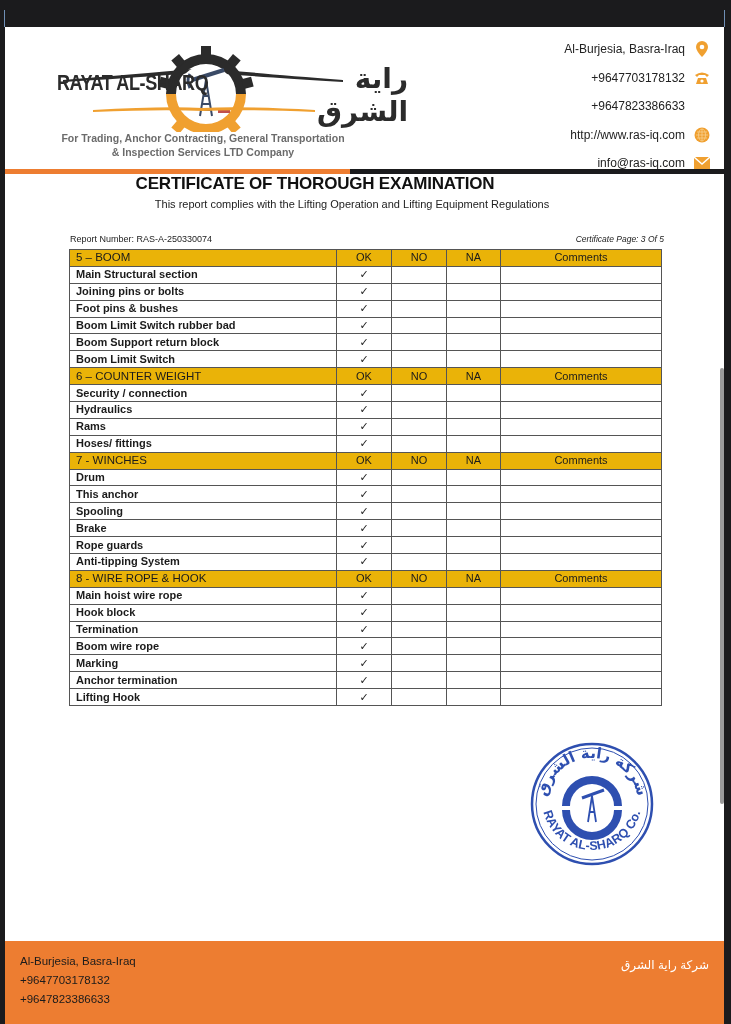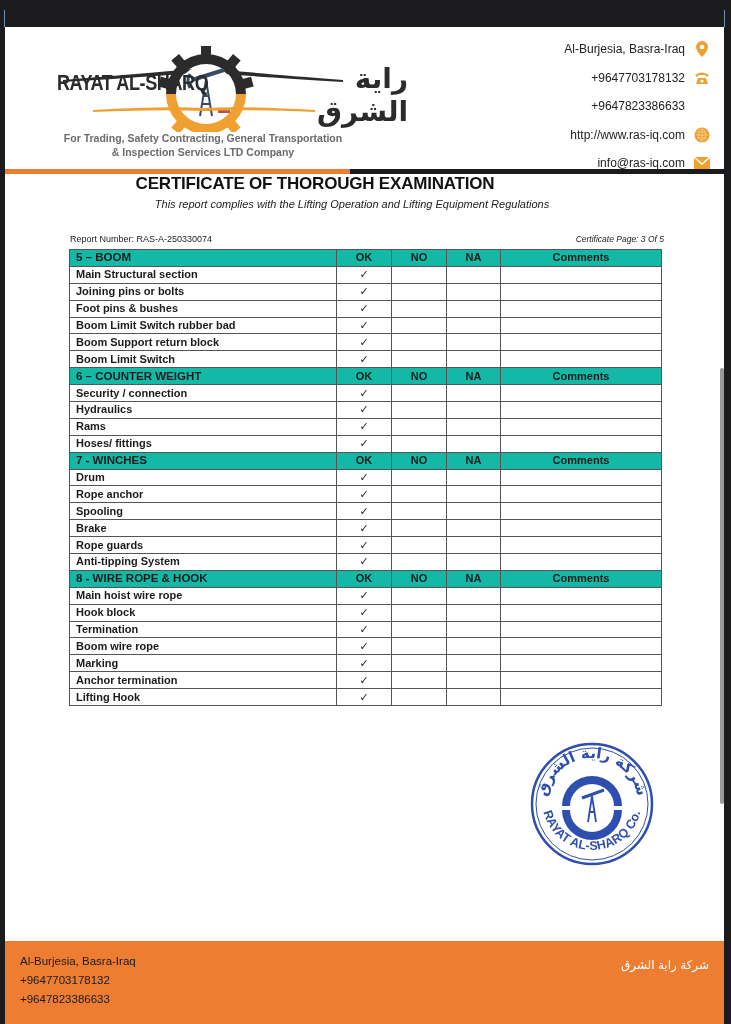--- a/index.html
+++ b/index.html
@@ -19,33 +19,33 @@
   .tagline { position:absolute; left: 0; top: 99px; width: 300px; text-align:center; font-size: 10.5px; font-weight:700; color:#6b6b6b; line-height: 14px; }
 
   .contact { position: absolute; right: 14px; top: 8px; text-align: right; }
   .contact-row { display:flex; justify-content:flex-end; align-items:center; height: 28.5px; font-size: 12px; color:#222; }
   .contact-row .icon { width: 16px; height: 16px; margin-left: 9px; display:inline-flex; align-items:center; justify-content:center; }
   .contact-row .icon.blank { visibility:hidden; }
 
   .header-rule { position:absolute; left:0; top: 142px; width: 719px; height: 5px; background: linear-gradient(to right, #ed7d31 0, #ed7d31 345px, #1b1b1d 345px); }
 
   .title { position:absolute; left:0; top: 147px; width: 620px; text-align:center; font-size: 17px; font-weight:700; color:#111; letter-spacing: -0.2px; }
-  .subtitle { position:absolute; left:0; top: 171px; width: 694px; text-align:center; font-size: 11px; color:#222;font-style:italic; }
+  .subtitle { position:absolute; left:0; top: 171px; width: 694px; text-align:center; font-size: 11px; color:#222; }
 
   .report-no { position:absolute; left: 65px; top: 207px; font-size: 9px; color:#222; }
   .cert-page { position:absolute; right: 60px; top: 207px; font-size: 8.5px; color:#222;font-style:italic; }
 
   table.checklist { position:absolute; left: 64px; top: 222px; width: 592px; border-collapse: collapse; table-layout: fixed; }
   table.checklist td, table.checklist th { border: 1px solid #555; height: 16.9px; font-size: 11px; padding: 0 6px; line-height: 15px; }
   table.checklist col.c-item { width: 267px; }
   table.checklist col.c-ok { width: 55px; }
   table.checklist col.c-no { width: 55px; }
   table.checklist col.c-na { width: 54px; }
   table.checklist col.c-com { width: 161px; }
-  tr.section th { background: #14b8a6; font-weight:700; color:#1b1b1b; text-align:center; font-size: 11px; }
+  tr.section th { background: #eab308; font-weight:400; color:#1b1b1b; text-align:center; font-size: 11px; }
   tr.section th.sec-title { text-align:left; font-size: 11.5px; }
   tr.item td { font-weight: 700; color:#1b1b1b; }
   tr.item td.mark { text-align:center; font-weight: 400; font-size: 11px; }
 
   .stamp { position:absolute; left: 523px; top: 713px; width: 128px; height: 128px; }
 
   .footer { position:absolute; left:0; top: 914px; width: 719px; height: 83px; background: #ed7d31; }
   .footer-left { position:absolute; left: 15px; top: 11px; font-size: 11.5px; color:#1b1b1b; line-height: 19px; }
   .footer-right { position:absolute; right: 15px; top: 14px; text-align:right; direction: rtl; color:#fff; font-size: 12px; line-height: 20px; }
 
@@ -87,21 +87,21 @@
         <path d="M-6 22 L0 -14 L6 22 M-4 10 L4 10 M-3 2 L3 2 M-5 16 L5 16" stroke="#3a4a66" stroke-width="2" fill="none"></path>
         <rect x="12" y="14" width="12" height="5" fill="#c0504d"></rect>
       </g>
 
       <path d="M40 78 Q110 74 150 76 L150 79 Q110 77 40 80 Z" fill="#f0a030"></path>
       <path d="M262 78 Q190 74 150 76 L150 79 Q190 77 262 80 Z" fill="#f0a030"></path>
     </svg>
     <div class="brand-en">RAYAT AL-SHARQ</div>
     <div class="brand-ar">راية الشرق</div>
     <div class="tagline">
-      <div>For Trading, Safety Contracting, General Transportation</div>
+      <div>For Trading, Anchor Contracting, General Transportation</div>
       <div>&amp; Inspection Services LTD Company</div>
     </div>
   </div>
 
   <div class="contact">
     <div class="contact-row">
       <span>Al-Burjesia, Basra-Iraq</span>
       <span class="icon">
         <svg width="12" height="16" viewBox="0 0 12 16">
             <path d="M6 0 A6 6 0 0 1 12 6 C12 10 6 16 6 16 C6 16 0 10 0 6 A6 6 0 0 1 6 0 Z" fill="#f0a030"></path>
@@ -258,21 +258,21 @@
           <th>Comments</th>
         </tr>
         <tr class="item">
           <td>Drum</td>
           <td class="mark">✓</td>
           <td class="mark"></td>
           <td class="mark"></td>
           <td></td>
         </tr>
         <tr class="item">
-          <td>Rope anchor</td>
+          <td>This anchor</td>
           <td class="mark">✓</td>
           <td class="mark"></td>
           <td class="mark"></td>
           <td></td>
         </tr>
         <tr class="item">
           <td>Spooling</td>
           <td class="mark">✓</td>
           <td class="mark"></td>
           <td class="mark"></td>

